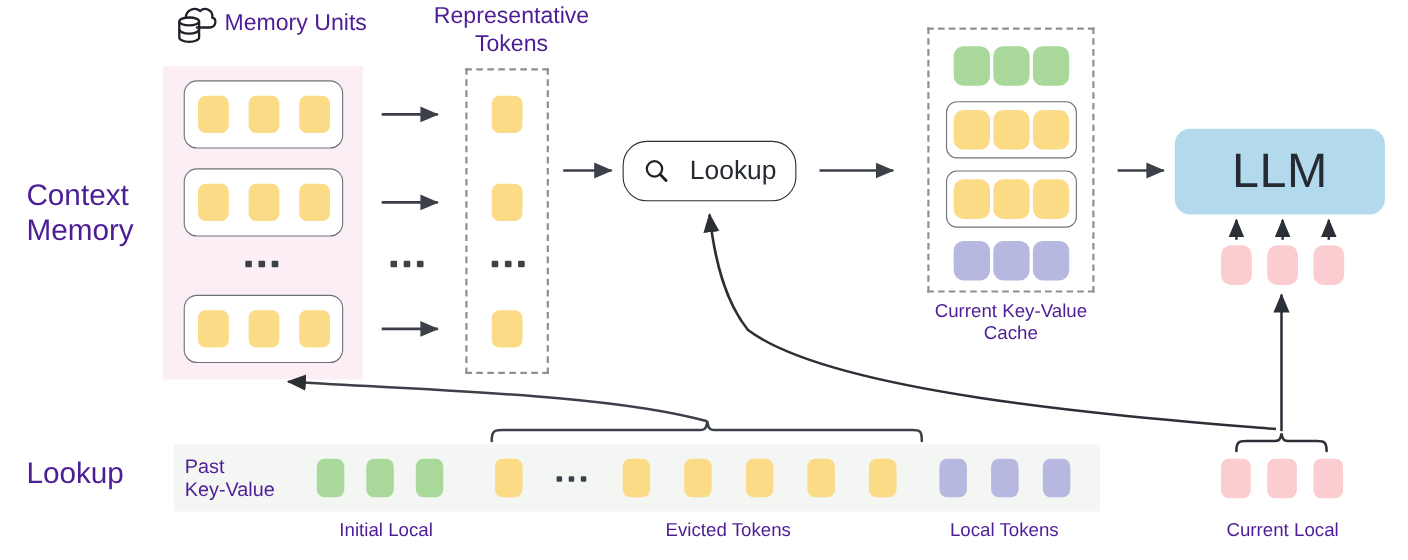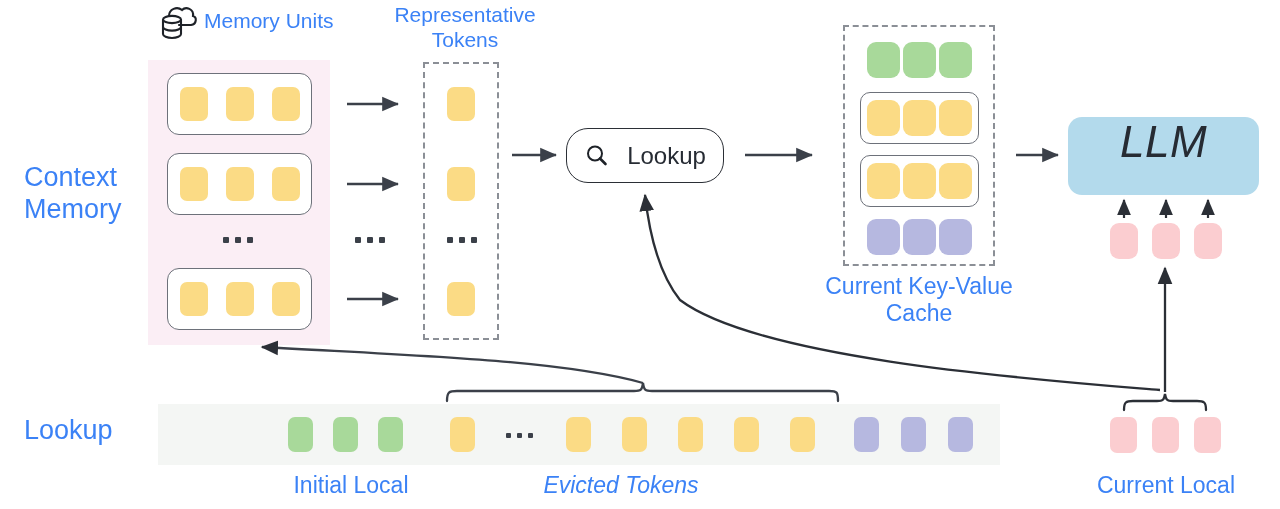--- a/index.html
+++ b/index.html
@@ -15,29 +15,29 @@
     position: relative;
     width: 1280px;
     height: 509px;
     background: #ffffff;
     overflow: hidden;
   }
 
   
   .label {
     position: absolute;
-    color: #3b82f6;
+    color: #4c1d95;
     line-height: 1.18;
     white-space: pre;
   }
   .label.ctr { text-align: center; }
 
   .t-row-label   { font-size: 27px; }
   .t-head        { font-size: 21px; }
-  .t-cap         { font-size: 23px; }
+  .t-cap         { font-size: 17px; }
   .t-small       { font-size: 18px; }
   .t-llm         { font-size: 44px; letter-spacing: 0.5px; }
   .t-lookup      { font-size: 24px; }
 
   
   .dots {
     position: absolute;
     display: flex;
     gap: 6px;
     align-items: center;
@@ -92,22 +92,22 @@
     box-sizing: border-box;
     display: flex;
     align-items: center;
     justify-content: center;
     gap: 18px;
   }
   .llmbox {
     position: absolute;
     border-radius: 14px;
     display: flex;
+    align-items: center;
     justify-content: center;
-    font-style: italic;
   }
   svg.overlay {
     position: absolute;
     left: 0; top: 0;
     width: 1280px; height: 509px;
     pointer-events: none;
   }
   .icon-cloud { position: absolute; }
 </style>
 </head>
@@ -204,20 +204,21 @@
 
   <div class="llmbox" style="left:1068px; top:117px; width:191px; height:78px; background:#b3daec;">
     <span class="t-llm">LLM</span>
   </div>
   <div class="tok sq" style="left:1110px; top:223px; width:28px; height:36px; background:#fbcdd0;"></div>
   <div class="tok sq" style="left:1152px; top:223px; width:28px; height:36px; background:#fbcdd0;"></div>
   <div class="tok sq" style="left:1194px; top:223px; width:28px; height:36px; background:#fbcdd0;"></div>
 
   <div class="strip" style="left:158px; top:404px; width:842px; height:61px;"></div>
 
+  <div class="label t-small" style="left:168px; top:414px;">Past<br>Key-Value</div>
 
   <div class="tok" style="left:288px; top:417px; width:25px; height:35px; background:#a8d99a;"></div>
   <div class="tok" style="left:333px; top:417px; width:25px; height:35px; background:#a8d99a;"></div>
   <div class="tok" style="left:378px; top:417px; width:25px; height:35px; background:#a8d99a;"></div>
 
   <div class="tok" style="left:450px; top:417px; width:25px; height:35px; background:#fbdb85;"></div>
   <div class="dots" style="left:506px; top:433px;">
       <i></i>
       <i></i>
       <i></i>
@@ -230,21 +231,22 @@
 
   <div class="tok" style="left:854px; top:417px; width:25px; height:35px; background:#b6b8e0;"></div>
   <div class="tok" style="left:901px; top:417px; width:25px; height:35px; background:#b6b8e0;"></div>
   <div class="tok" style="left:948px; top:417px; width:25px; height:35px; background:#b6b8e0;"></div>
 
   <div class="tok" style="left:1110px; top:417px; width:27px; height:36px; background:#fbcdd0;"></div>
   <div class="tok" style="left:1152px; top:417px; width:27px; height:36px; background:#fbcdd0;"></div>
   <div class="tok" style="left:1194px; top:417px; width:27px; height:36px; background:#fbcdd0;"></div>
 
   <div class="label t-cap ctr" style="left:265px; top:472px; width:172px;">Initial Local</div>
-  <div class="label t-cap ctr" style="left:535px; top:472px; width:172px;font-style:italic;">Evicted Tokens</div>
+  <div class="label t-cap ctr" style="left:576px; top:472px; width:172px;">Evicted Tokens</div>
+  <div class="label t-cap ctr" style="left:827px; top:472px; width:172px;">Local Tokens</div>
   <div class="label t-cap ctr" style="left:1080px; top:472px; width:172px;">Current Local</div>
 
   <svg class="overlay">
     <defs>
       <marker id="ah" markerWidth="9" markerHeight="9" refX="6.6" refY="3.2" orient="auto" markerUnits="strokeWidth">
         <path d="M0,0.2 L7,3.2 L0,6.2 z" fill="#3b4049"></path>
       </marker>
       <marker id="ahs" markerWidth="10" markerHeight="10" refX="7" refY="3.4" orient="auto" markerUnits="strokeWidth">
         <path d="M0,0.2 L7.6,3.4 L0,6.6 z" fill="#2b2f36"></path>
       </marker>

